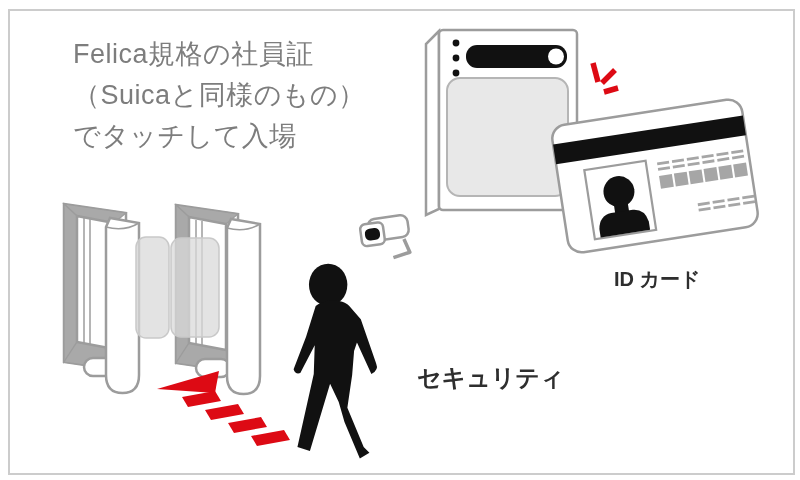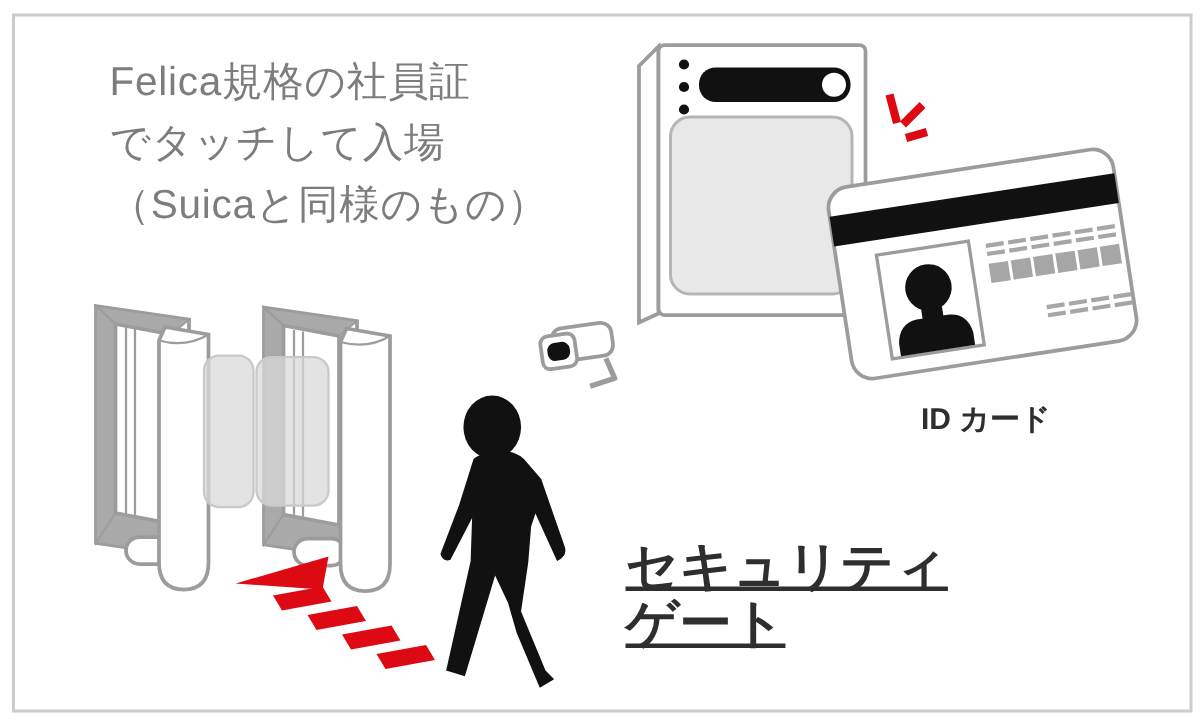--- a/index.html
+++ b/index.html
@@ -20,21 +20,21 @@
   .canvas{position:relative;width:800px;height:480px;background:#ffffff;}
   .frame{position:absolute;left:8px;top:9px;width:787px;height:466px;
     border:2px solid var(--frame-border);}
   .illustration{position:absolute;left:0;top:0;}
   .caption{position:absolute;left:58px;top:34px;
     font-size:27px;line-height:41px;letter-spacing:.5px;
     color:var(--caption-text);white-space:nowrap;margin-left:15px;}
   .label{position:absolute;color:var(--label-text);font-weight:bold;
     white-space:nowrap;}
   .id-label{left:614px;top:266px;font-size:20px;}
-  .gate-label{left:417px;top:359px;font-size:35px;line-height:38px;text-decoration:underline;}
+  .gate-label{left:417px;top:359px;font-size:24px;line-height:38px;}
   
   .white-face{fill:#ffffff;stroke:var(--outline-gray);stroke-width:2.5;}
   .gray-face{fill:var(--surface-gray);stroke:var(--outline-gray);stroke-width:1.2;}
   .thin{stroke:var(--outline-gray);stroke-width:1.5;fill:none;}
   .thin2{stroke:var(--outline-gray);stroke-width:3.5;fill:none;stroke-linejoin:round;}
   .blk{fill:var(--silhouette-black);}
   .red{fill:var(--accent-red);}
   .redline{stroke:var(--accent-red);stroke-width:5.5;stroke-linecap:butt;}
   .flap{fill:var(--flap-gray);fill-opacity:.75;stroke:#c9c9c9;stroke-width:1.5;}
   .mark{fill:var(--mark-gray);}
@@ -169,23 +169,22 @@
         C42 45 60 44 68 52
         L80 66 L96 112 Q99 119 91 123 L76 90 L73 99 L71 124
         L66 158 L83 199 L89 205 L79 211 L63 173 L57 152 L48 133
         L27 203 L14 199 L31 123
         L32 93 L17 122 Q12 124 10 118 L23 84 Z"></path>
     </g>
   </svg>
 
   <div class="caption">
     <div>Felica規格の社員証</div>
+    <div>（Suicaと同様のもの）</div>
     <div>でタッチして入場</div>
-    <div>（Suicaと同様のもの）</div>
   </div>
 
   <div class="label id-label">ID カード</div>
 
   <div class="label gate-label">
     <div>セキュリティ</div>
-    <div>ゲート</div>
   </div>
 </div>
 
 </body></html>

